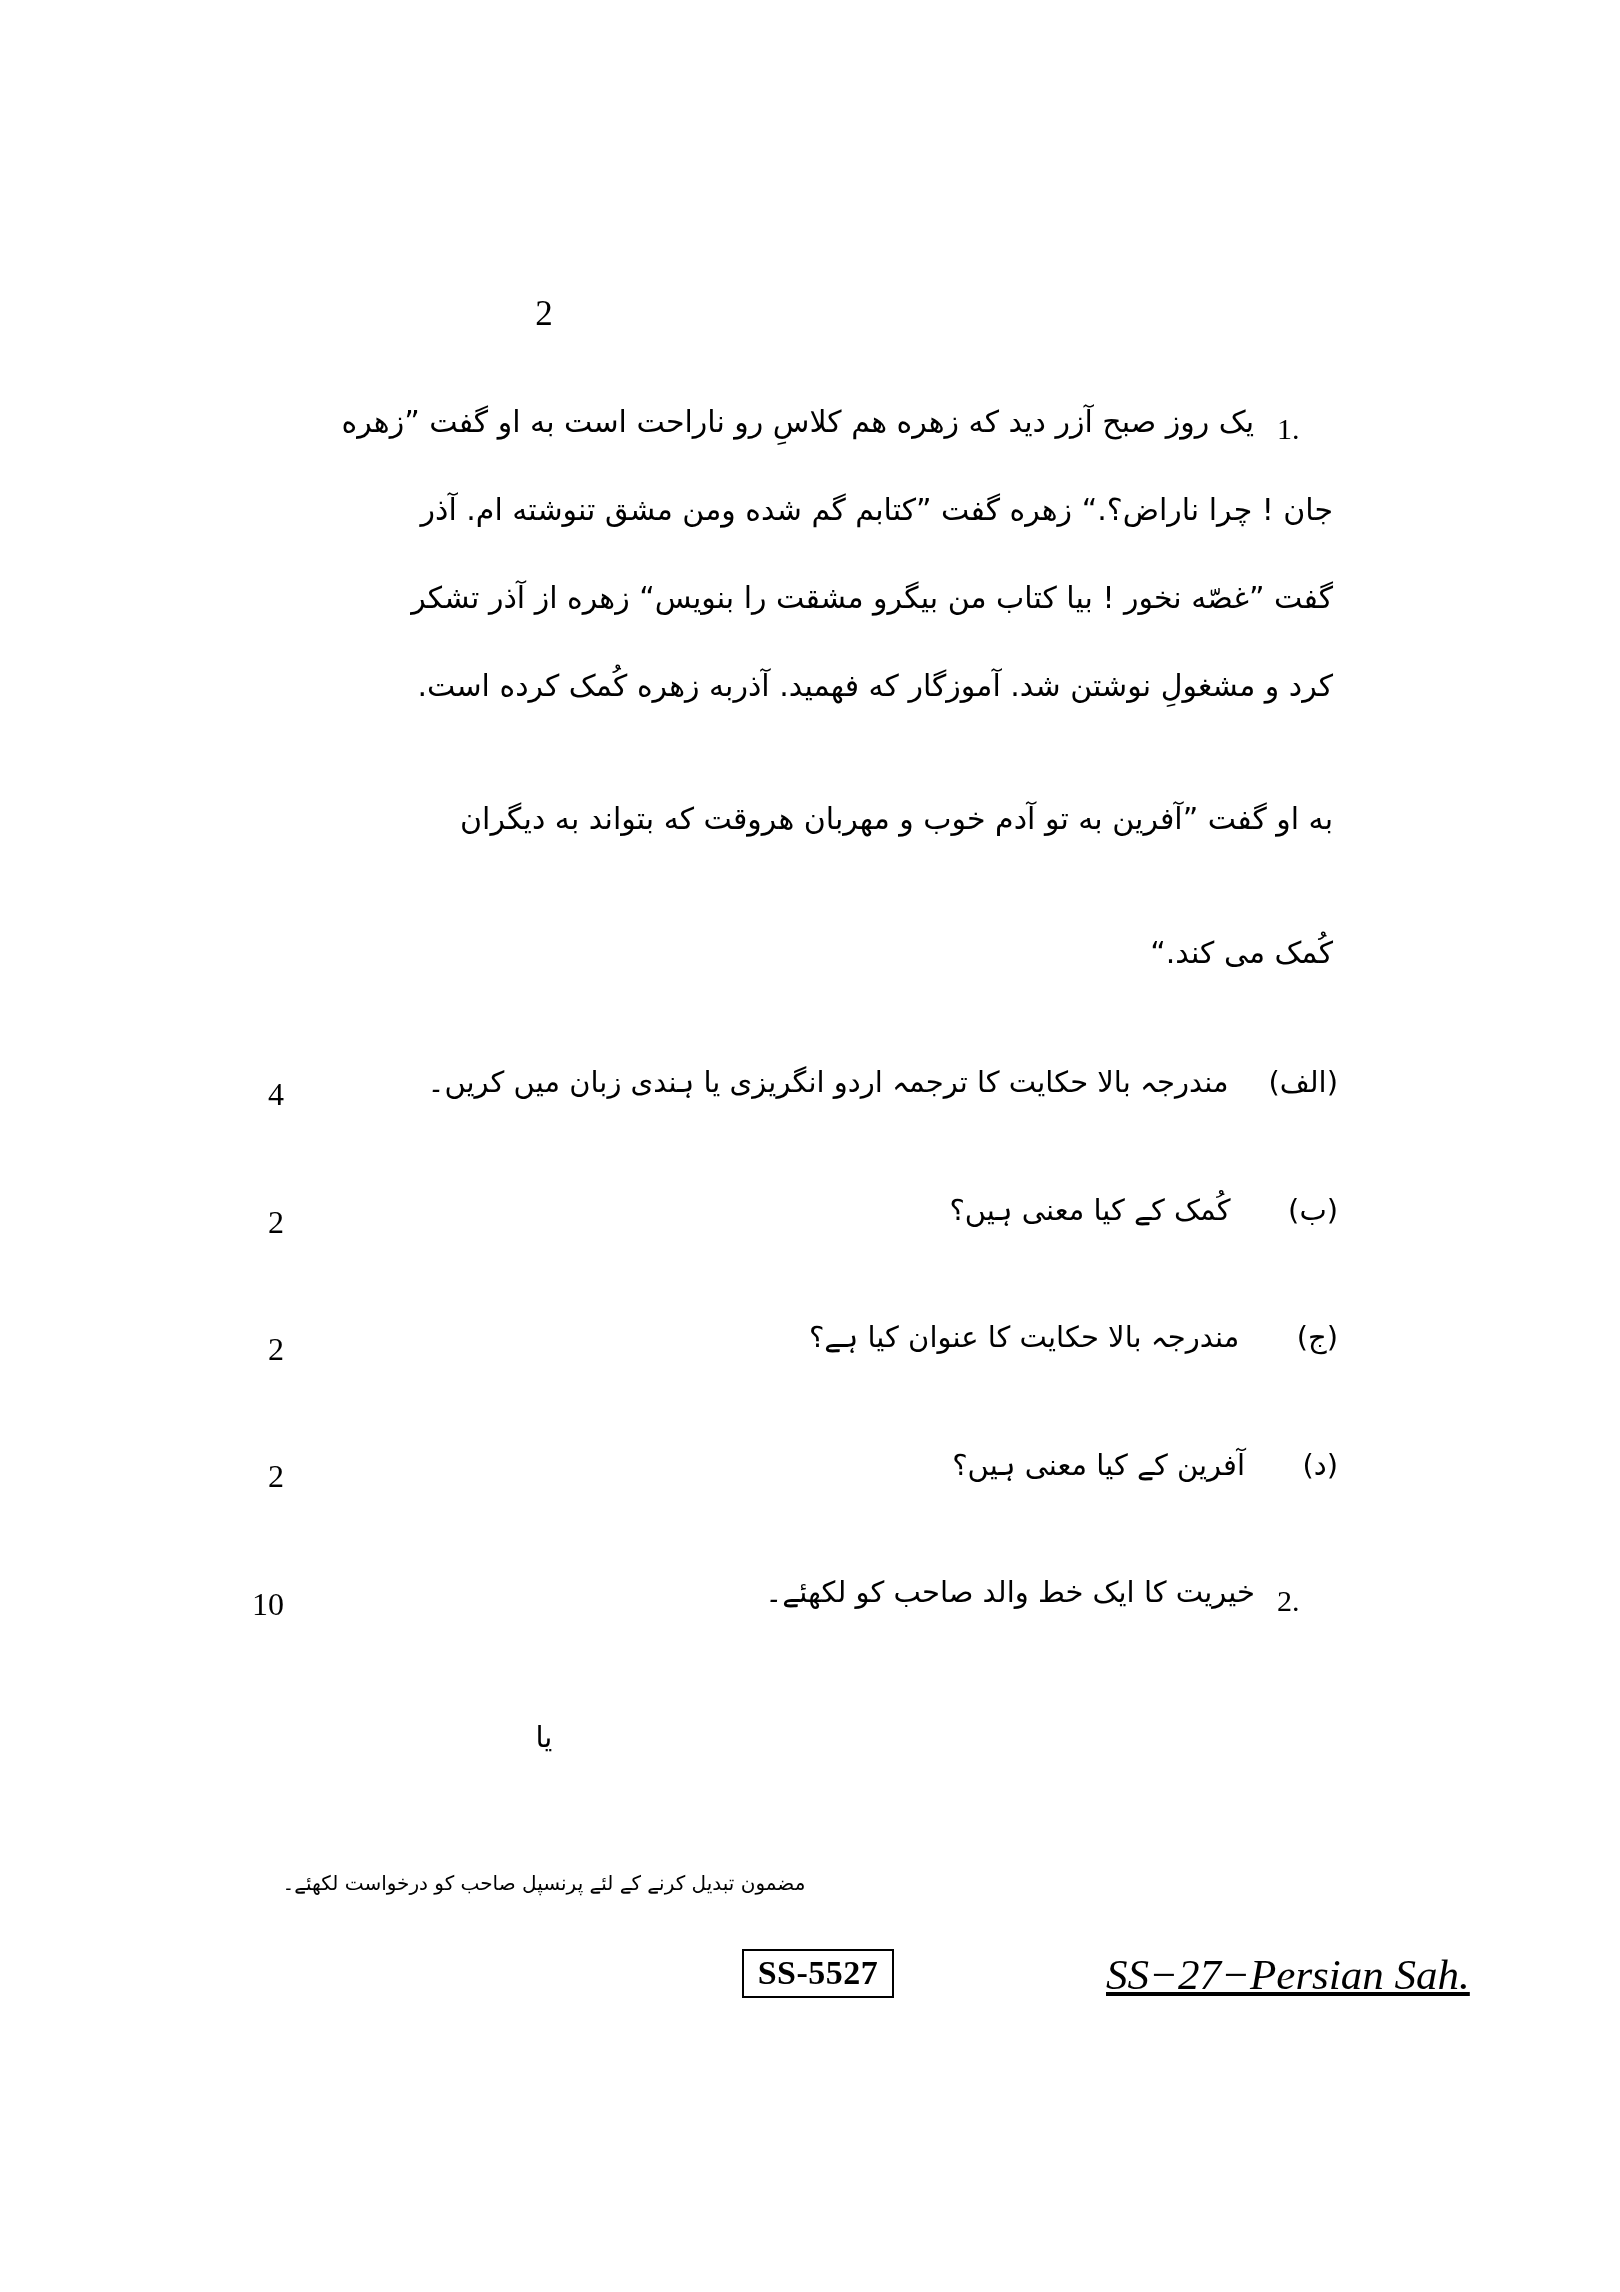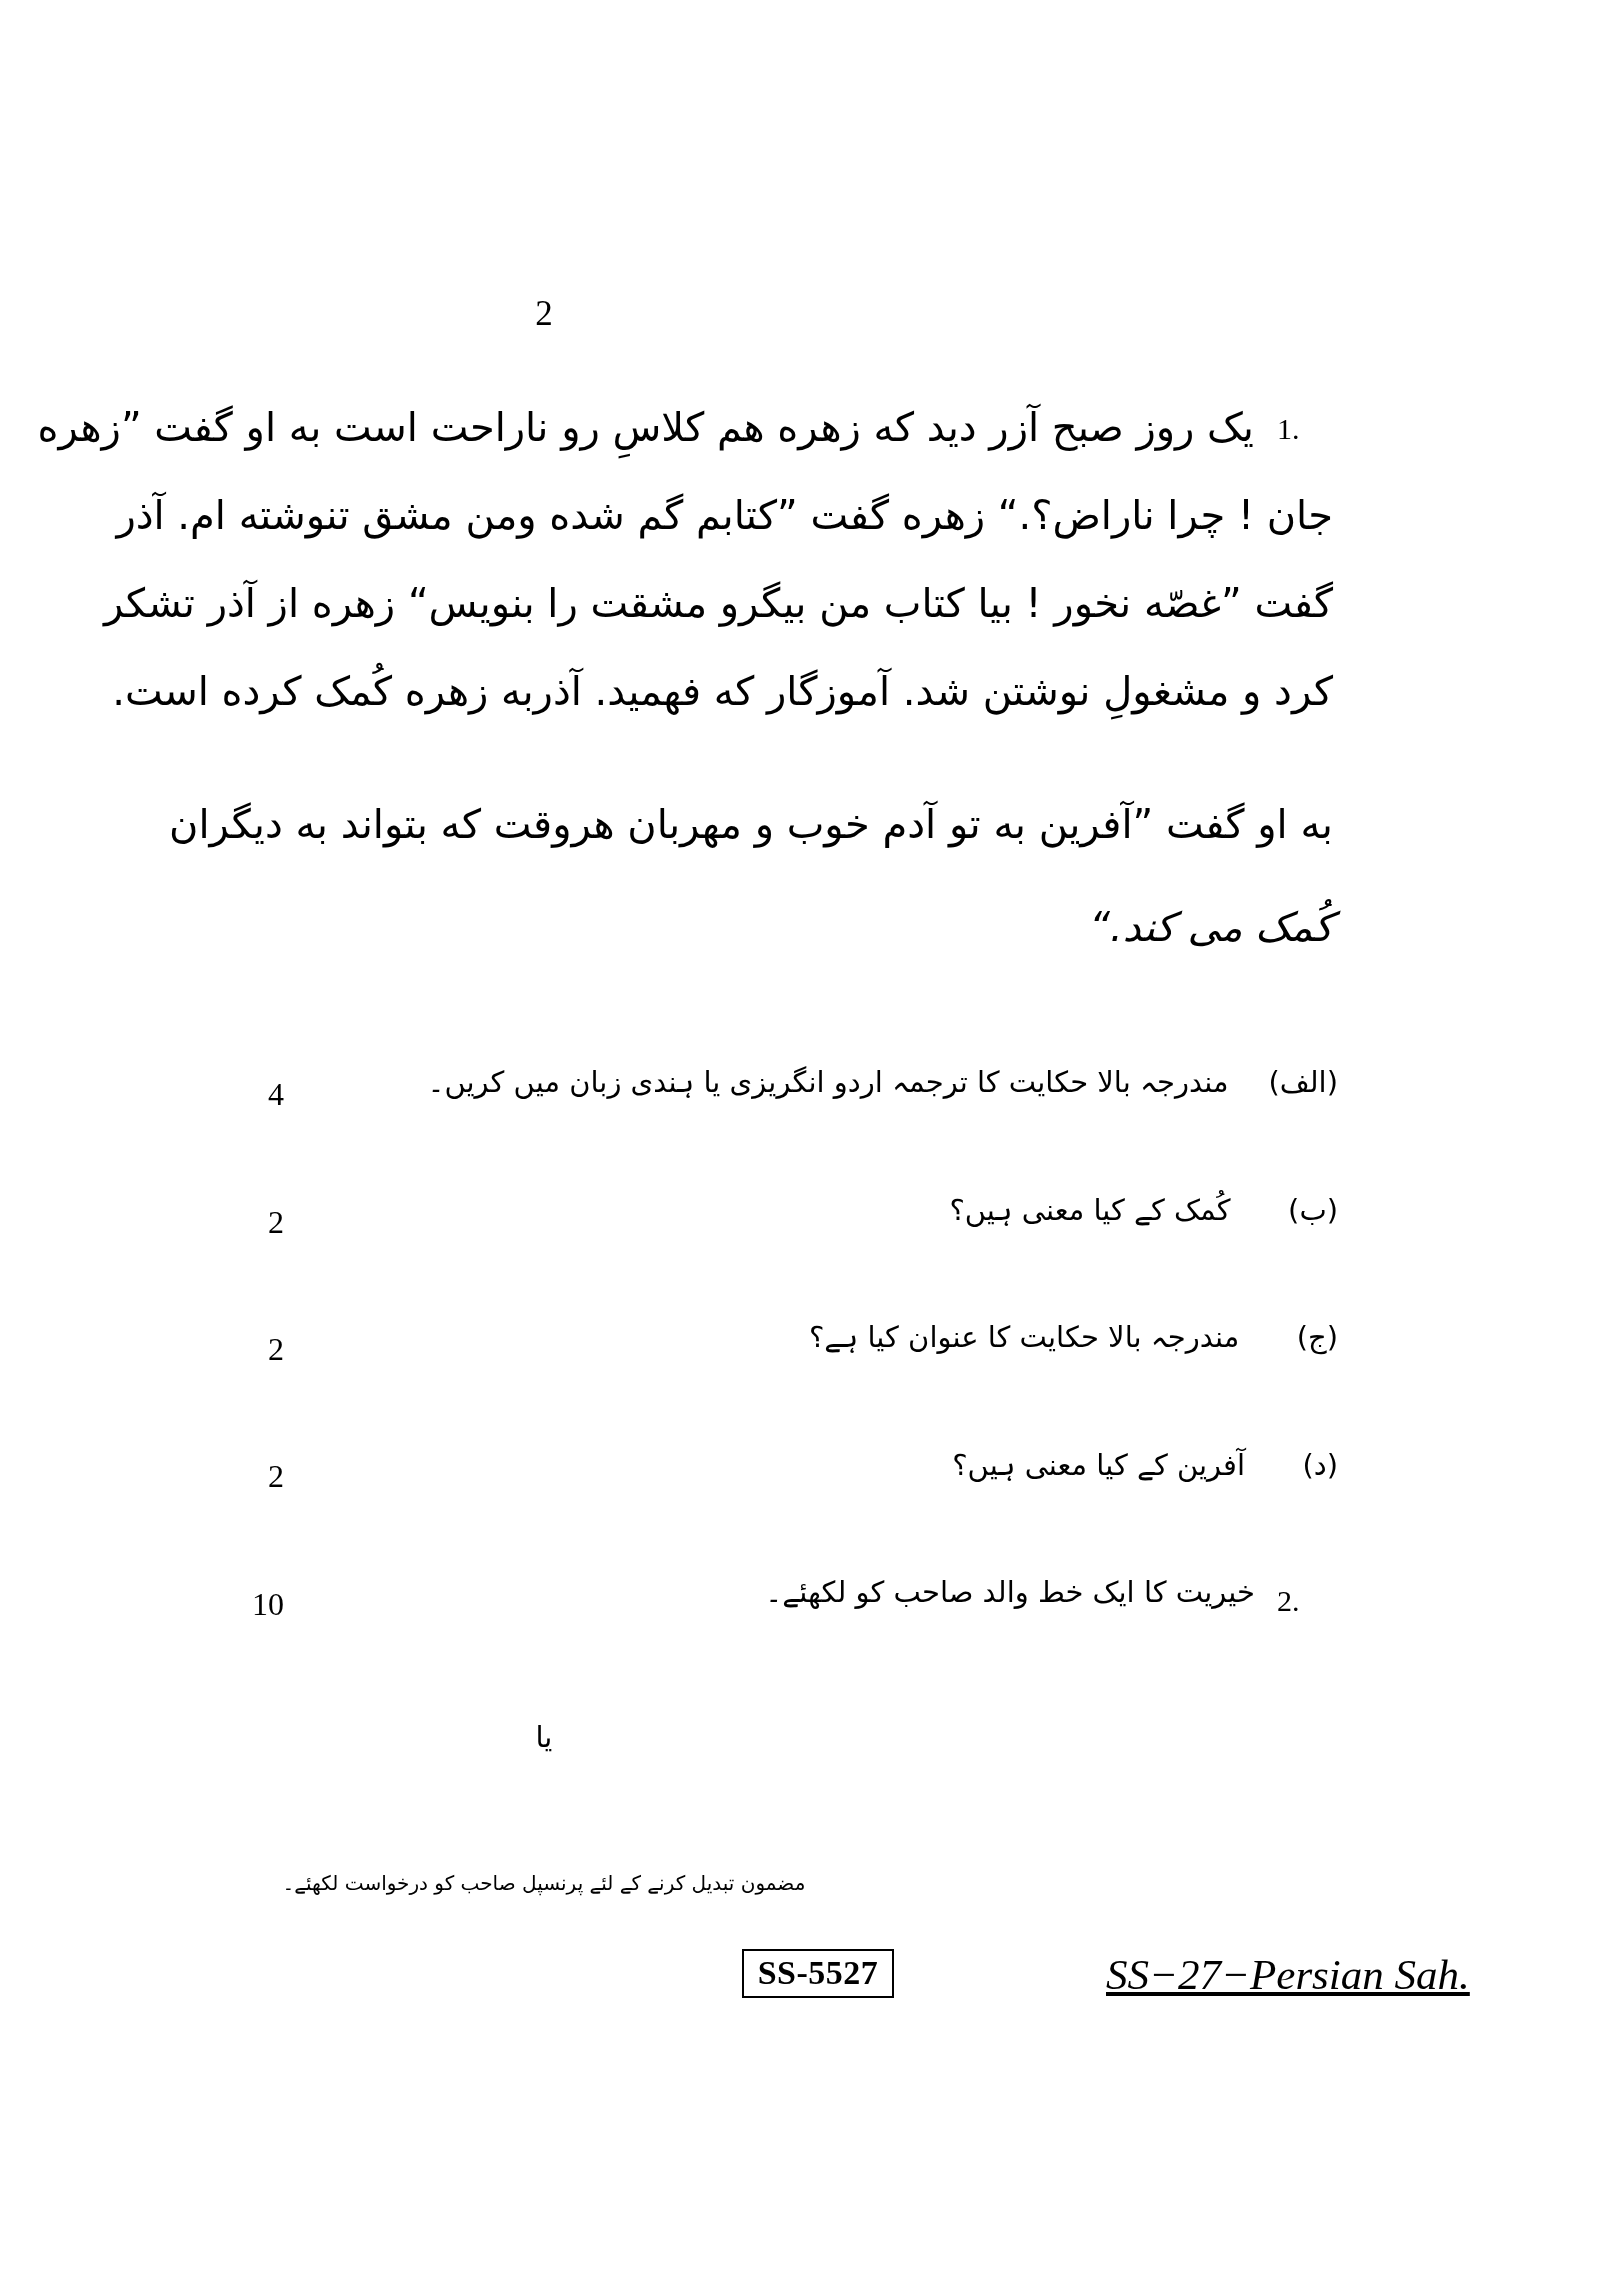--- a/index.html
+++ b/index.html
@@ -55,21 +55,21 @@
   .rtl {
     position: absolute;
     direction: rtl;
     unicode-bidi: bidi-override;
     font-family: "DejaVu Sans", "Liberation Sans", sans-serif;
     color: #000000;
     white-space: nowrap;
   }
 
   .persian-line {
-    font-size: 40px;
+    font-size: 30px;
     line-height: 1;
     letter-spacing: 0.2px;
     text-align: right;
   }
 
   .urdu-line {
     font-size: 29px;
     line-height: 1;
     text-align: right;
   }
@@ -114,21 +114,21 @@
 
   <div class="page-number">2</div>
 
   <div class="item-num" style="top:412px; left:1277px;">1.</div>
 
   <div class="rtl persian-line" style="top:407px; left:186px; width:1068px;">یک روز صبح آزر دید که زهره هم کلاسِ رو ناراحت است به او گفت ”زهره</div>
   <div class="rtl persian-line" style="top:495px; left:245px; width:1088px;">جان ! چرا ناراض؟.“ زهره گفت ”کتابم گم شده ومن مشق تنوشته ام. آذر</div>
   <div class="rtl persian-line" style="top:583px; left:245px; width:1088px;">گفت ”غصّه نخور ! بیا کتاب من بیگرو مشقت را بنویس“ زهره از آذر تشکر</div>
   <div class="rtl persian-line" style="top:671px; left:245px; width:1088px;">کرد و مشغولِ نوشتن شد. آموزگار که فهمید. آذربه زهره کُمک کرده است.</div>
   <div class="rtl persian-line" style="top:804px; left:245px; width:1088px;">به او گفت ”آفرین به تو آدم خوب و مهربان هروقت که بتواند به دیگران</div>
-  <div class="rtl persian-line" style="top:907px; left:245px; width:1088px;font-style:italic;">کُمک می کند.“</div>
+  <div class="rtl persian-line" style="top:938px; left:245px; width:1088px;">کُمک می کند.“</div>
 
   <div class="marks" style="top:1076px;">4</div>
   <div class="rtl urdu-line" style="top:1068px; left:245px; width:1093px;">
     <span>(الف)</span>
     <span style="display:inline-block; width:21.6px;"></span>
     <span>مندرجہ بالا حکایت کا ترجمہ اردو انگریزی یا ہندی زبان میں کریں۔</span>
   </div>
 
   <div class="marks" style="top:1204px;">2</div>
   <div class="rtl urdu-line" style="top:1196px; left:245px; width:1093px;">

